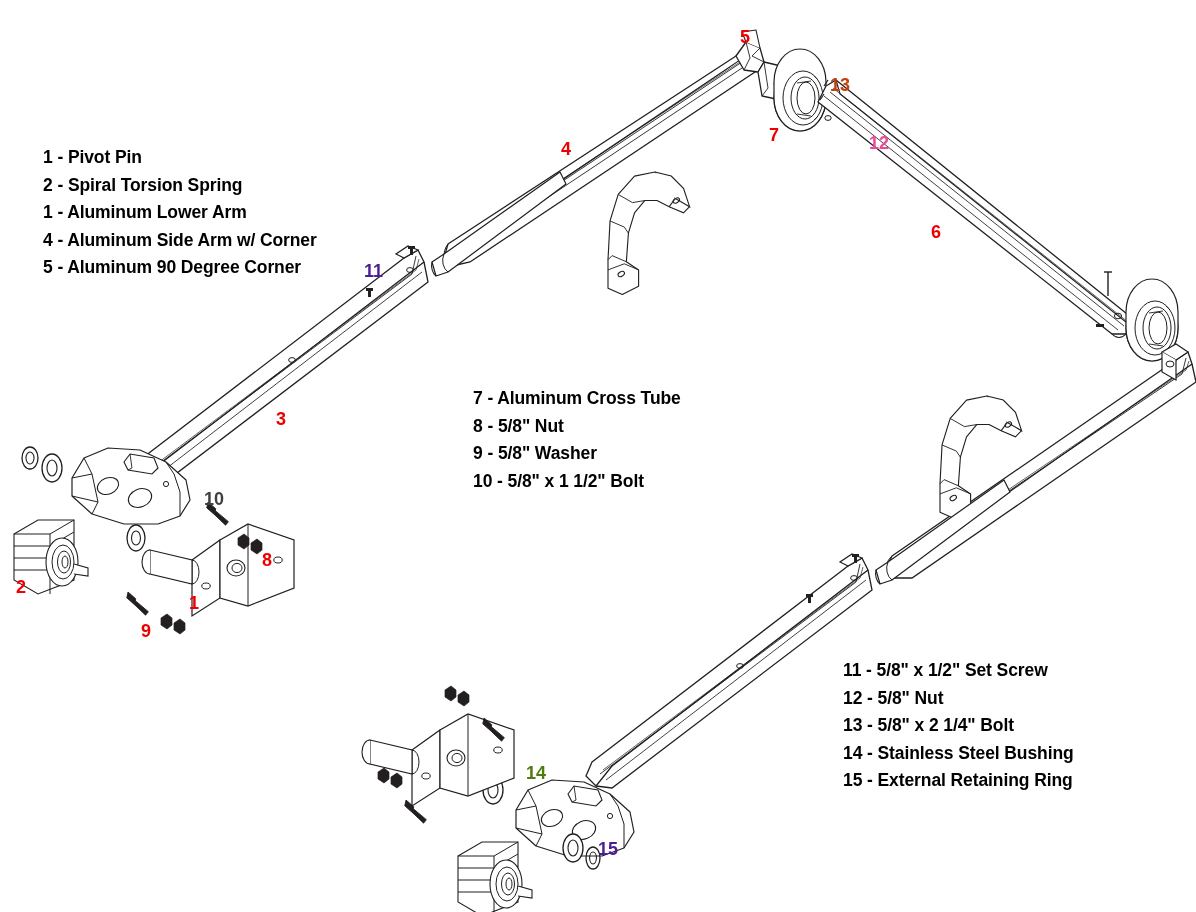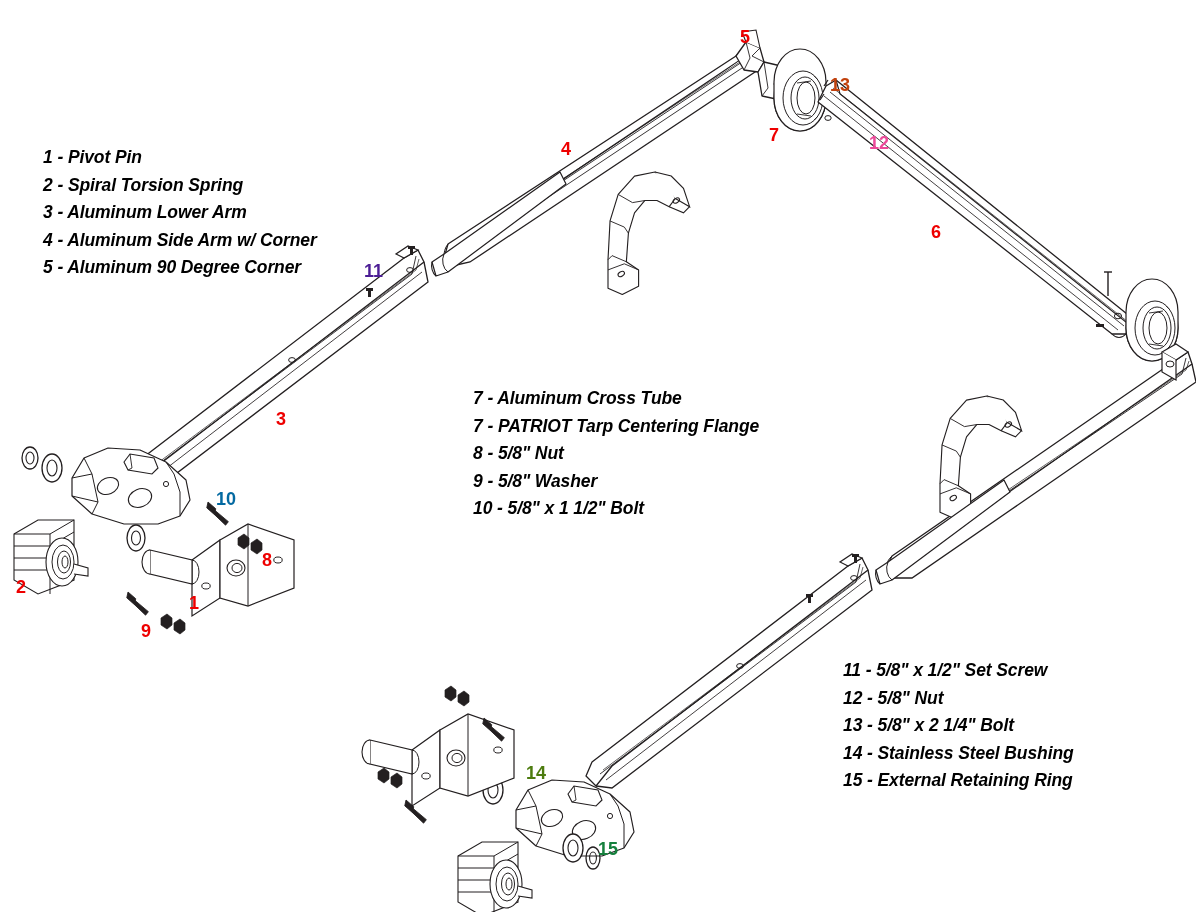--- a/index.html
+++ b/index.html
@@ -26,21 +26,21 @@
     font-weight:bold;
     font-size:17.5px;
     line-height:27.5px;
     color:#000000;
     white-space:nowrap;
     letter-spacing:-0.1px;
   }
   #legend-a{ left:43px;  top:144px; }
   #legend-b{ left:473px; top:385px; }
   #legend-c{ left:843px; top:657px; }
-  .legend .row{ display:block;font-style:italic; }
+  .legend .row{ display:block; }
   .callout{
     position:absolute;
     font-family:"Liberation Sans", sans-serif;
     font-weight:bold;
     font-size:18px;
     line-height:18px;
     color:#ee0000;
     white-space:nowrap;
   }
 </style>
@@ -310,28 +310,27 @@
       <use href="#nut-pair"></use>
     </g>
     <g transform="translate(378,768)">
       <use href="#nut-pair"></use>
     </g>
   </svg>
 
   <div class="legend" id="legend-a">
     <span class="row">1 - Pivot Pin</span>
     <span class="row">2 - Spiral Torsion Spring</span>
-    <span class="row">3 - Aluminum Lower Arm</span>
+    <span class="row">1 - Aluminum Lower Arm</span>
     <span class="row">4 - Aluminum Side Arm w/ Corner</span>
     <span class="row">5 - Aluminum 90 Degree Corner</span>
   </div>
 
   <div class="legend" id="legend-b">
     <span class="row">7 - Aluminum Cross Tube</span>
-    <span class="row">7 - PATRIOT Tarp Centering Flange</span>
     <span class="row">8 - 5/8" Nut</span>
     <span class="row">9 - 5/8" Washer</span>
     <span class="row">10 - 5/8" x 1 1/2" Bolt</span>
   </div>
 
   <div class="legend" id="legend-c">
     <span class="row">11 - 5/8" x 1/2" Set Screw</span>
     <span class="row">12 - 5/8" Nut</span>
     <span class="row">13 - 5/8" x 2 1/4" Bolt</span>
     <span class="row">14 - Stainless Steel Bushing</span>
@@ -340,22 +339,22 @@
 
   <div id="callout-layer">
       <div class="callout" style="left: 740px; top: 28px; color: rgb(238, 0, 0);">5</div>
       <div class="callout" style="left: 830px; top: 76px; color: #c2410c;">13</div>
       <div class="callout" style="left: 769px; top: 126px; color: rgb(238, 0, 0);">7</div>
       <div class="callout" style="left: 821px; top: 134px; color: #ec4899; margin-left: 48px;">12</div>
       <div class="callout" style="left: 561px; top: 140px; color: rgb(238, 0, 0);">4</div>
       <div class="callout" style="left: 931px; top: 223px; color: rgb(238, 0, 0);">6</div>
       <div class="callout" style="left: 364px; top: 262px; color: #4c1d95;">11</div>
       <div class="callout" style="left: 276px; top: 410px; color: rgb(238, 0, 0);">3</div>
-      <div class="callout" style="left: 216px; top: 490px; color: #0369a1;">10</div>
+      <div class="callout" style="left: 204px; top: 490px; color: #404040;">10</div>
       <div class="callout" style="left: 262px; top: 551px; color: rgb(238, 0, 0);">8</div>
       <div class="callout" style="left: 16px; top: 578px; color: rgb(238, 0, 0);">2</div>
       <div class="callout" style="left: 189px; top: 594px; color: rgb(238, 0, 0);">1</div>
       <div class="callout" style="left: 141px; top: 622px; color: rgb(238, 0, 0);">9</div>
       <div class="callout" style="left: 526px; top: 764px; color: #4d7c0f;">14</div>
-      <div class="callout" style="left: 598px; top: 840px; color: #15803d; text-align: right;">15</div>
+      <div class="callout" style="left: 598px; top: 840px; color: #4c1d95; text-align: right;">15</div>
     </div>
 
 </div>
 
 </body></html>

